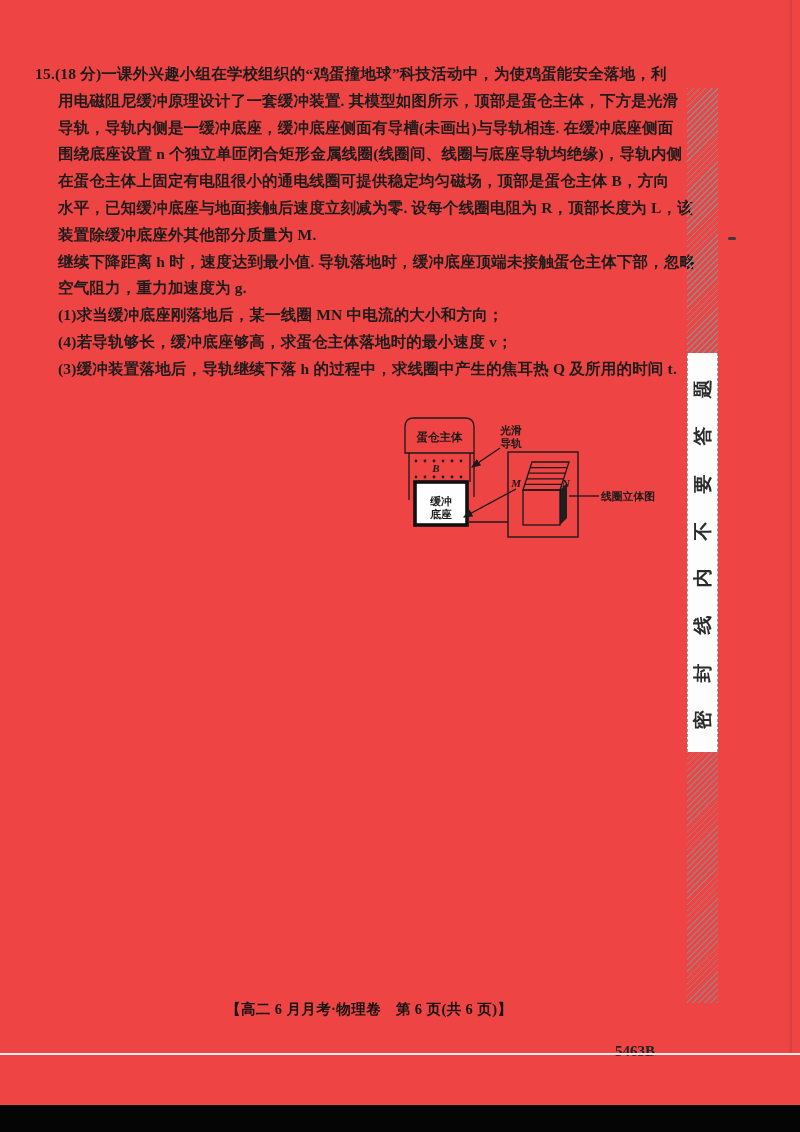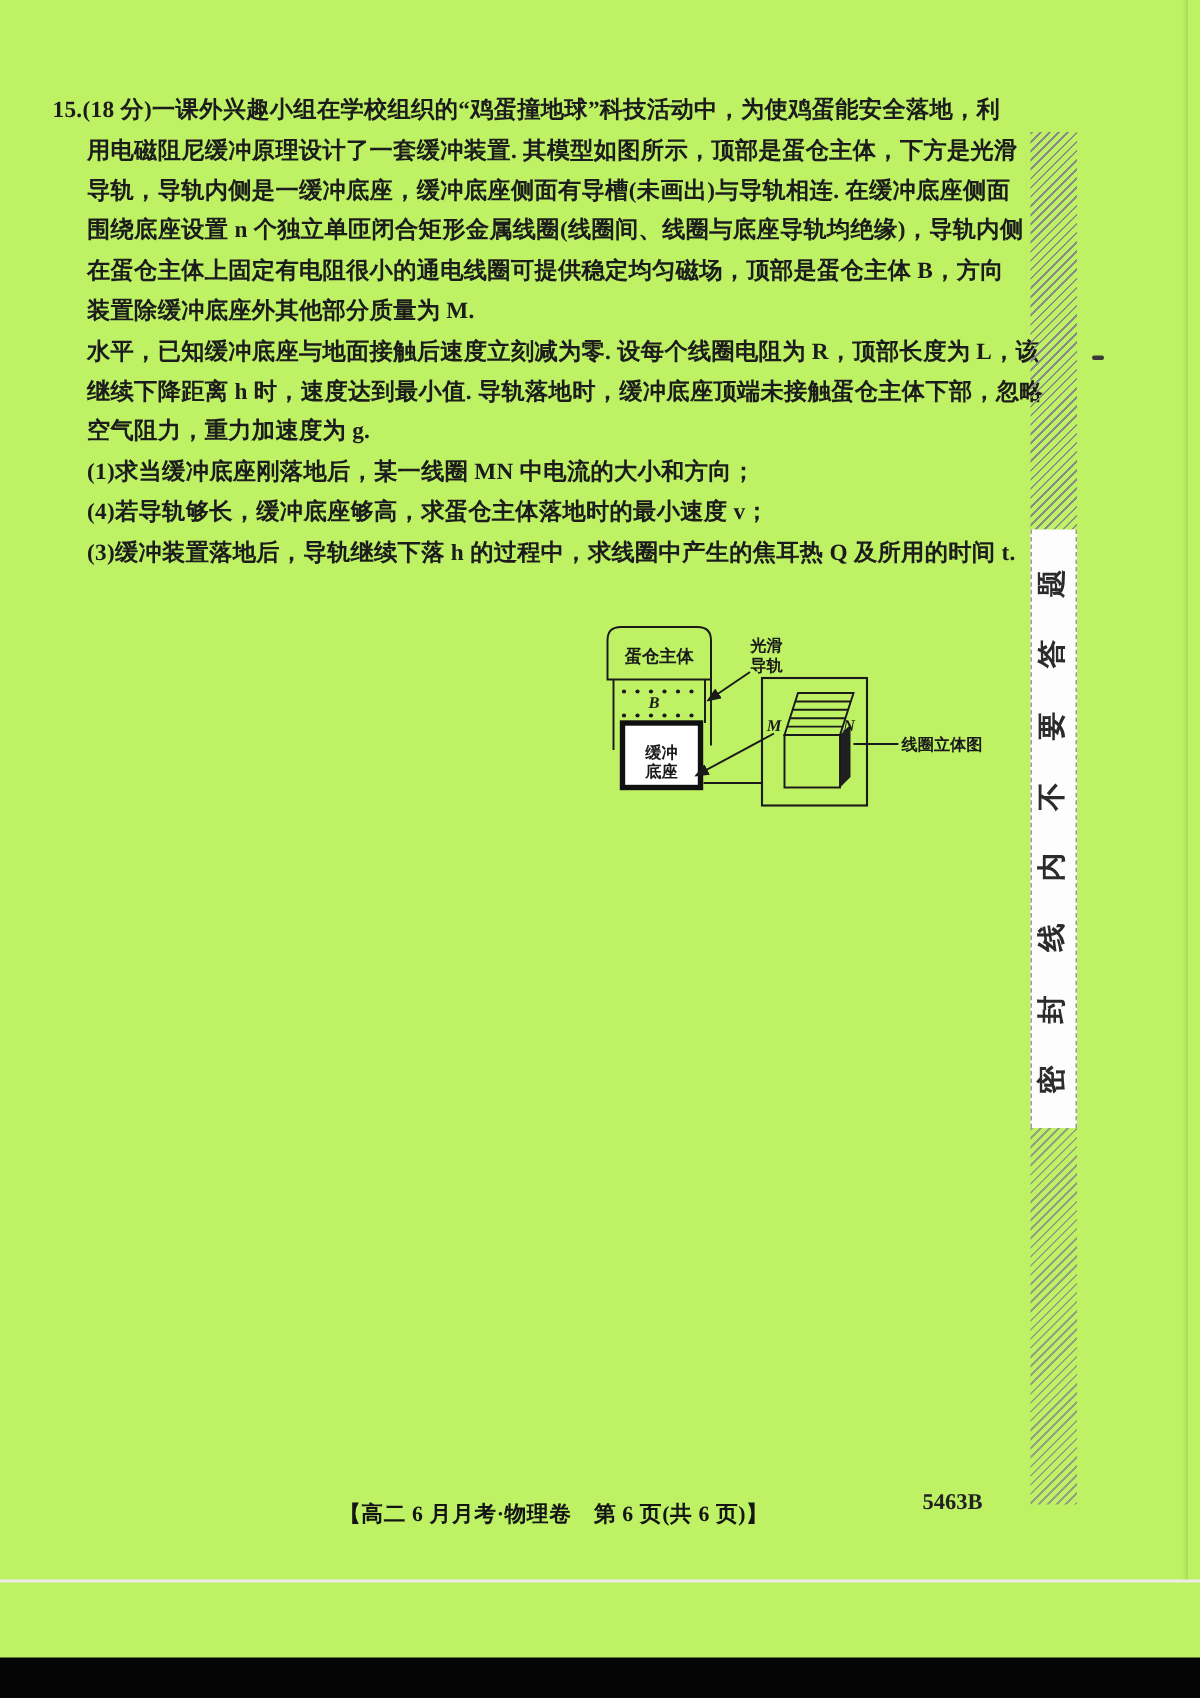--- a/index.html
+++ b/index.html
@@ -1,18 +1,18 @@
 <!DOCTYPE html>
 <html><head>
 <meta charset="utf-8">
 <style>
   html,body{margin:0;padding:0;background:#ffffff;}
   .sheet{
     position:relative;width:800px;height:1132px;overflow:hidden;
-    background:#bef264;color:#1c1c1c;
+    background:#ef4444;color:#1c1c1c;
     font-family:"Liberation Serif","DejaVu Serif",serif;
   }
   
   .problem{
     position:absolute;left:35px;top:61px;width:625px;
     font-size:15.5px;font-weight:600;letter-spacing:.2px;
   }
   .pline{height:26.8px;line-height:26.8px;white-space:nowrap;}
   .pline.ind{padding-left:23px;}
   
@@ -40,39 +40,39 @@
     background:#fdfdfd;display:flex;flex-direction:column;align-items:center;
     justify-content:space-between;padding:26px 0 22px;
   }
   .seal-char{
     display:block;transform:rotate(-90deg);
     font-size:19px;font-weight:700;color:#2b2b2b;line-height:20px;
   }
   .dash-mark{position:absolute;left:728px;top:237px;width:8px;height:3px;background:#3a3a3a;border-radius:2px;}
   
   .footer-left{position:absolute;left:213px;top:1000px;font-size:14.5px;font-weight:700;color:#141414;letter-spacing:.4px;white-space:nowrap;margin-left:13px;}
-  .footer-code{position:absolute;left:615px;top:994px;font-size:15px;font-weight:600;color:#222;}
+  .footer-code{position:absolute;left:615px;top:1043px;font-size:15px;font-weight:600;color:#222;}
   .page-edge-line{position:absolute;left:0;top:1053px;width:800px;height:2px;background:#ececec;}
   .right-edge-shadow{position:absolute;left:788px;top:0;width:4px;height:1053px;
     background:linear-gradient(to right,rgba(0,0,0,0),rgba(0,0,0,.10));}
   .black-band{position:absolute;left:0;top:1105px;width:800px;height:27px;background:#050505;}
 </style>
 </head>
 <body>
 
 <div class="sheet">
 
   <div class="problem">
     <div class="pline">15.(18 分)一课外兴趣小组在学校组织的“鸡蛋撞地球”科技活动中，为使鸡蛋能安全落地，利</div>
     <div class="pline ind">用电磁阻尼缓冲原理设计了一套缓冲装置. 其模型如图所示，顶部是蛋仓主体，下方是光滑</div>
     <div class="pline ind">导轨，导轨内侧是一缓冲底座，缓冲底座侧面有导槽(未画出)与导轨相连. 在缓冲底座侧面</div>
     <div class="pline ind">围绕底座设置 n 个独立单匝闭合矩形金属线圈(线圈间、线圈与底座导轨均绝缘)，导轨内侧</div>
     <div class="pline ind">在蛋仓主体上固定有电阻很小的通电线圈可提供稳定均匀磁场，顶部是蛋仓主体 B，方向</div>
+    <div class="pline ind">水平，已知缓冲底座与地面接触后速度立刻减为零. 设每个线圈电阻为 R，顶部长度为 L，该</div>
     <div class="pline ind">装置除缓冲底座外其他部分质量为 M.</div>
-    <div class="pline ind">水平，已知缓冲底座与地面接触后速度立刻减为零. 设每个线圈电阻为 R，顶部长度为 L，该</div>
     <div class="pline ind">继续下降距离 h 时，速度达到最小值. 导轨落地时，缓冲底座顶端未接触蛋仓主体下部，忽略</div>
     <div class="pline ind">空气阻力，重力加速度为 g.</div>
     <div class="pline ind">(1)求当缓冲底座刚落地后，某一线圈 MN 中电流的大小和方向；</div>
     <div class="pline ind">(4)若导轨够长，缓冲底座够高，求蛋仓主体落地时的最小速度 v；</div>
     <div class="pline ind">(3)缓冲装置落地后，导轨继续下落 h 的过程中，求线圈中产生的焦耳热 Q 及所用的时间 t.</div>
   </div>
 
   <div class="figwrap">
     <svg viewBox="0 0 275 135" width="275" height="135">
       <defs>

